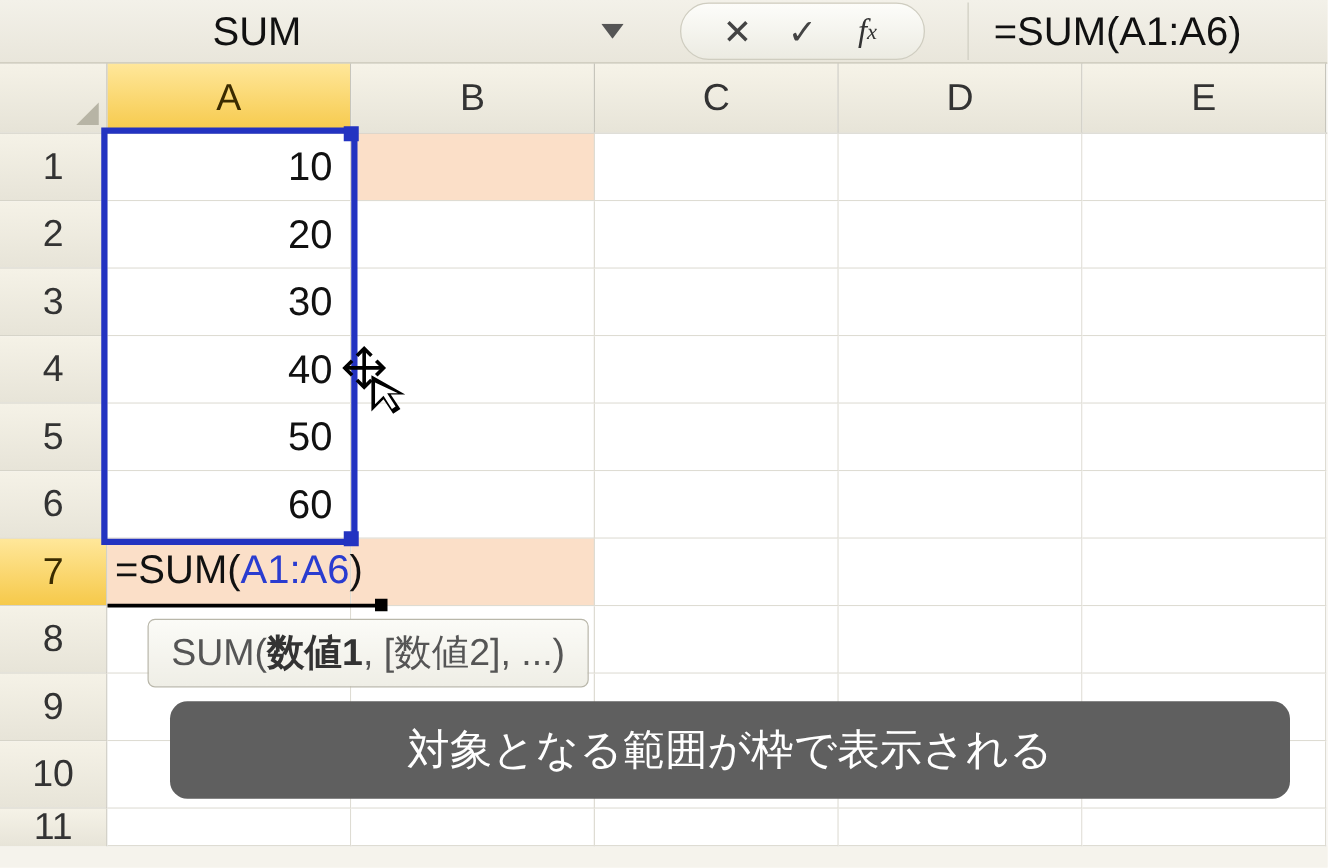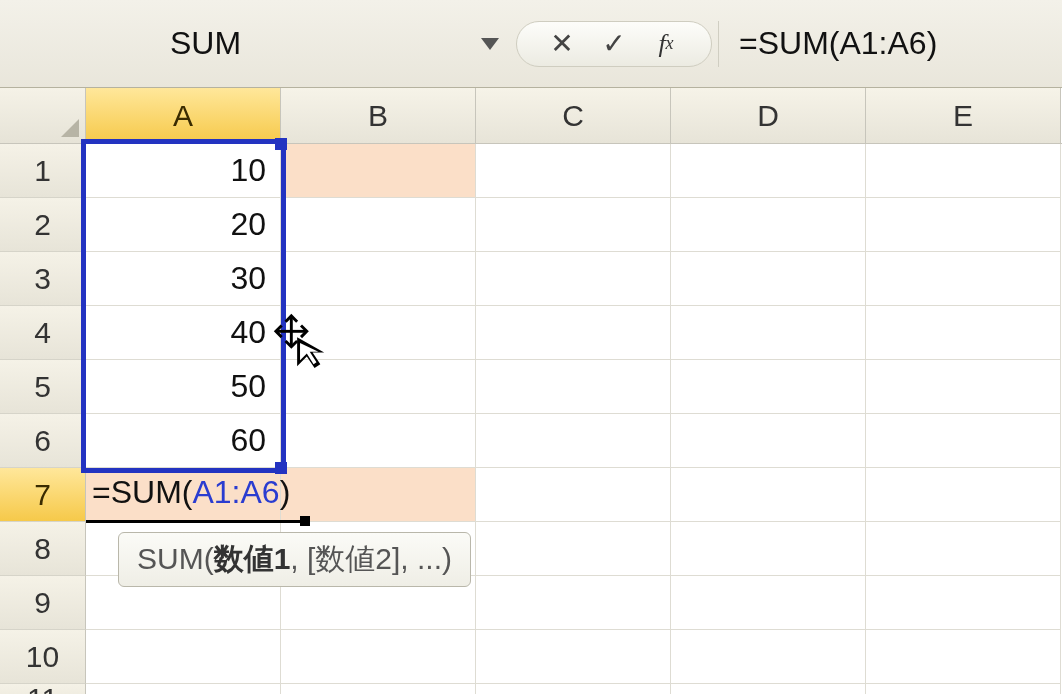--- a/index.html
+++ b/index.html
@@ -8,24 +8,25 @@
     height: 694px;
     font-family: "MS PGothic", "Meiryo", Arial, sans-serif;
     background: #f5f3ec;
     overflow: hidden;
   }
 
   
   .formula-bar {
     display: flex;
     align-items: center;
-    height: 88px;
+    height: 51px;
     background: linear-gradient(#f3f1e9, #e9e6db);
     border-bottom: 1px solid #b5b29f;
     padding: 12px 0 12px 0;
+    gap: 28px;
   }
   .name-box {
     width: 420px;
     margin-left: 90px;
     height: 46px;
     display: flex;
     align-items: center;
     padding-left: 80px;
     font-size: 32px;
     color: #111;
@@ -432,20 +433,23 @@
       <div class="edit-text">
         <span>=SUM(</span><span class="ref">A1:A6</span><span>)</span>
       </div>
       <div class="edit-underline"></div>
       <div class="fill-handle"></div>
 
       <div class="tooltip">
         <span>SUM(</span><b>数値1</b><span>, [数値2], ...)</span>
       </div>
 
+      <div class="annotation">
+        <span>対象となる範囲が枠で表示される</span>
+      </div>
 
       <div class="move-cursor">
         <svg viewBox="0 0 60 60">
           <g stroke="#000" stroke-width="3" fill="none">
             <line x1="20" y1="4" x2="20" y2="36"></line>
             <line x1="4" y1="20" x2="36" y2="20"></line>
             <polyline points="14,10 20,4 26,10"></polyline>
             <polyline points="14,30 20,36 26,30"></polyline>
             <polyline points="10,14 4,20 10,26"></polyline>
             <polyline points="30,14 36,20 30,26"></polyline>

